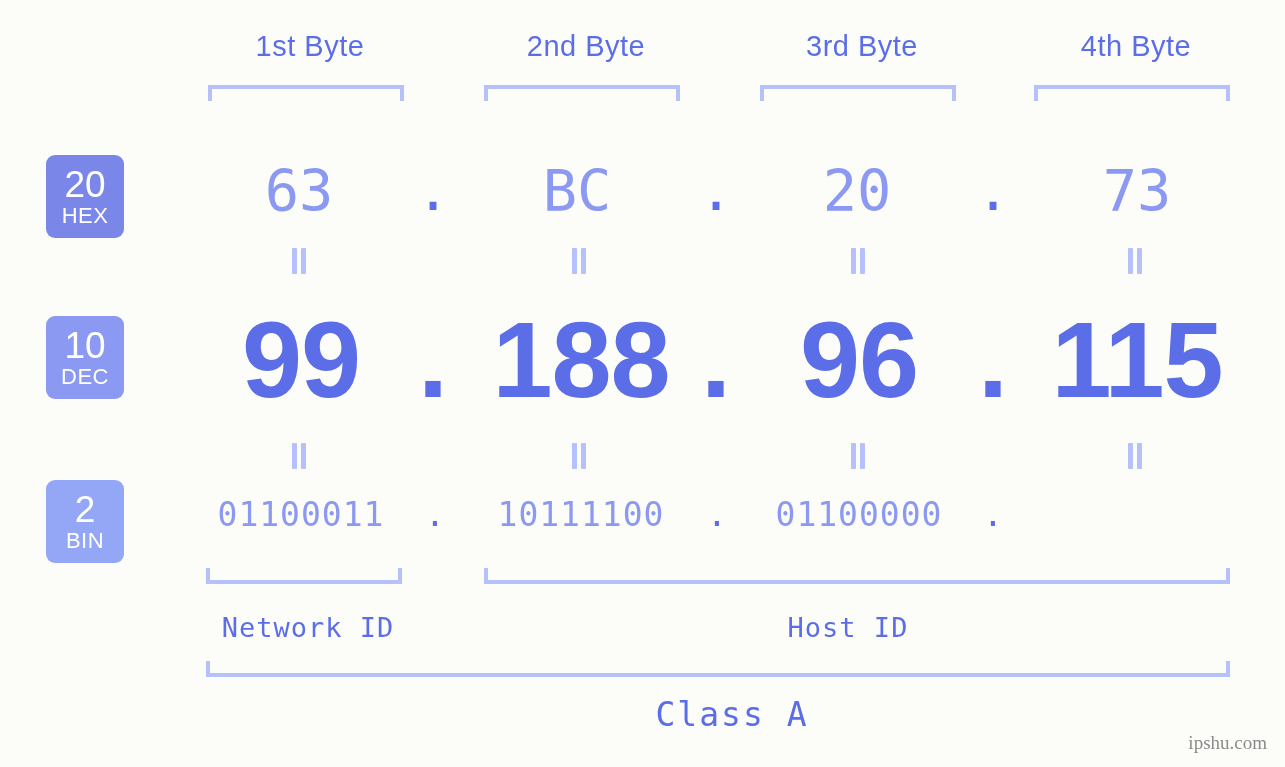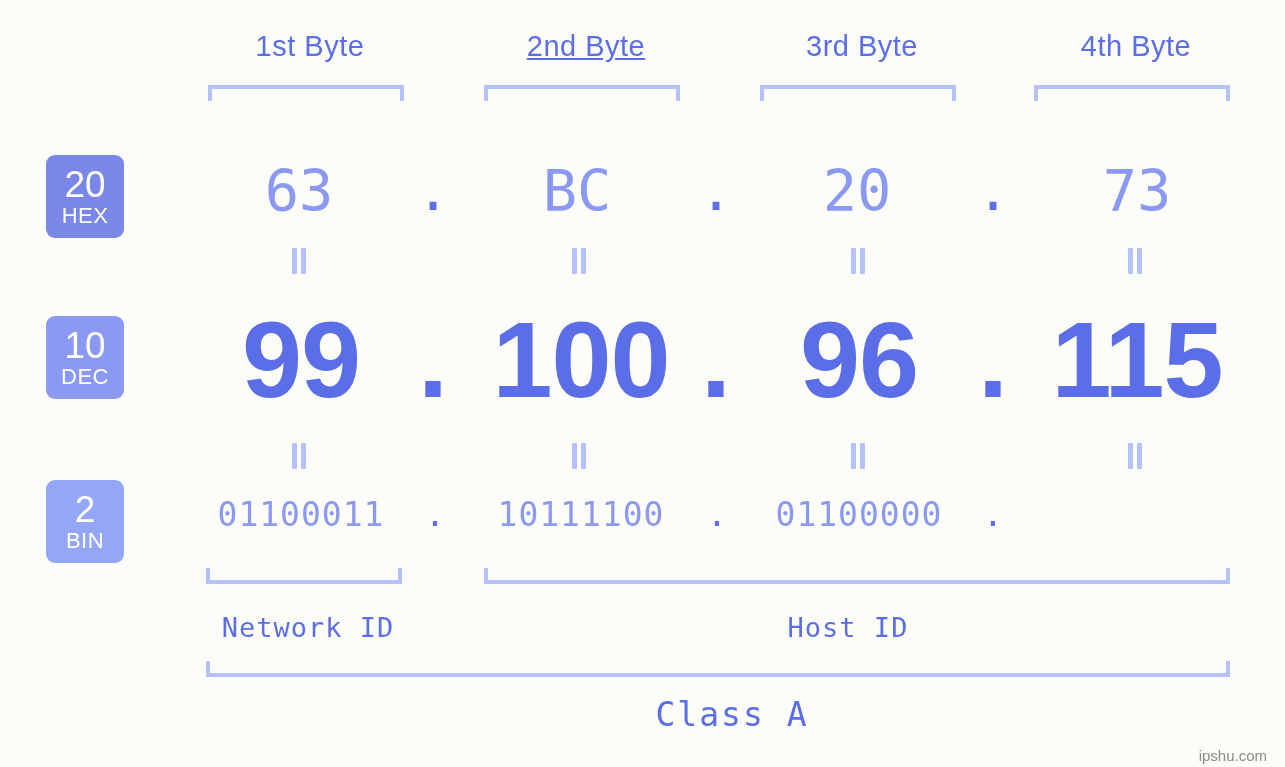--- a/index.html
+++ b/index.html
@@ -182,35 +182,35 @@
     color: #5b6ee8;
     font-size: 33px;
     font-family: "DejaVu Sans Mono", monospace;
     letter-spacing: 2px;
     white-space: nowrap;
   }
 
   .watermark {
     position: absolute;
     right: 18px;
-    top: 747px;
+    top: 732px;
     color: #8b8b8b;
-    font-size: 15px;
-    font-family: Liberation Sans, sans-serif;
+    font-size: 19px;
+    font-family: Liberation Serif, serif;
     letter-spacing: 0px;
     white-space: nowrap;
   }
 </style>
 </head>
 <body>
 
 <div id="page">
 
   <div class="byte-header" style="left:190px; width:240px;">1st Byte</div>
-  <div class="byte-header" style="left:466px; width:240px;text-decoration:underline;">2nd Byte</div>
+  <div class="byte-header" style="left:466px; width:240px;">2nd Byte</div>
   <div class="byte-header" style="left:742px; width:240px;">3rd Byte</div>
   <div class="byte-header" style="left:1016px; width:240px;">4th Byte</div>
 
   <div class="bracket-top" style="left:208px; top:85px; width:196px;"></div>
   <div class="bracket-top" style="left:484px; top:85px; width:196px;"></div>
   <div class="bracket-top" style="left:760px; top:85px; width:196px;"></div>
   <div class="bracket-top" style="left:1034px; top:85px; width:196px;"></div>
 
   <div class="badge badge-hex">
     <div class="badge-num">20</div>
@@ -251,21 +251,21 @@
       <span class="b2"></span>
   </div>
   <div class="eqmark" style="left:1128px; top:248px;">
     <span class="b1"></span>
       <span class="b2"></span>
   </div>
 
   <div class="row-val dec-val" style="left:188px; width:226px;">99</div>
   <div class="dec-dot" style="left:396px; width:74px;">.</div>
 
-  <div class="row-val dec-val" style="left:468px; width:226px;">100</div>
+  <div class="row-val dec-val" style="left:468px; width:226px;">188</div>
   <div class="dec-dot" style="left:679px; width:74px;">.</div>
 
   <div class="row-val dec-val" style="left:746px; width:226px;">96</div>
   <div class="dec-dot" style="left:956px; width:74px;">.</div>
 
   <div class="row-val dec-val" style="left:1024px; width:226px;">115</div>
 
   <div class="eqmark" style="left:292px; top:443px;">
     <span class="b1"></span>
       <span class="b2"></span>

